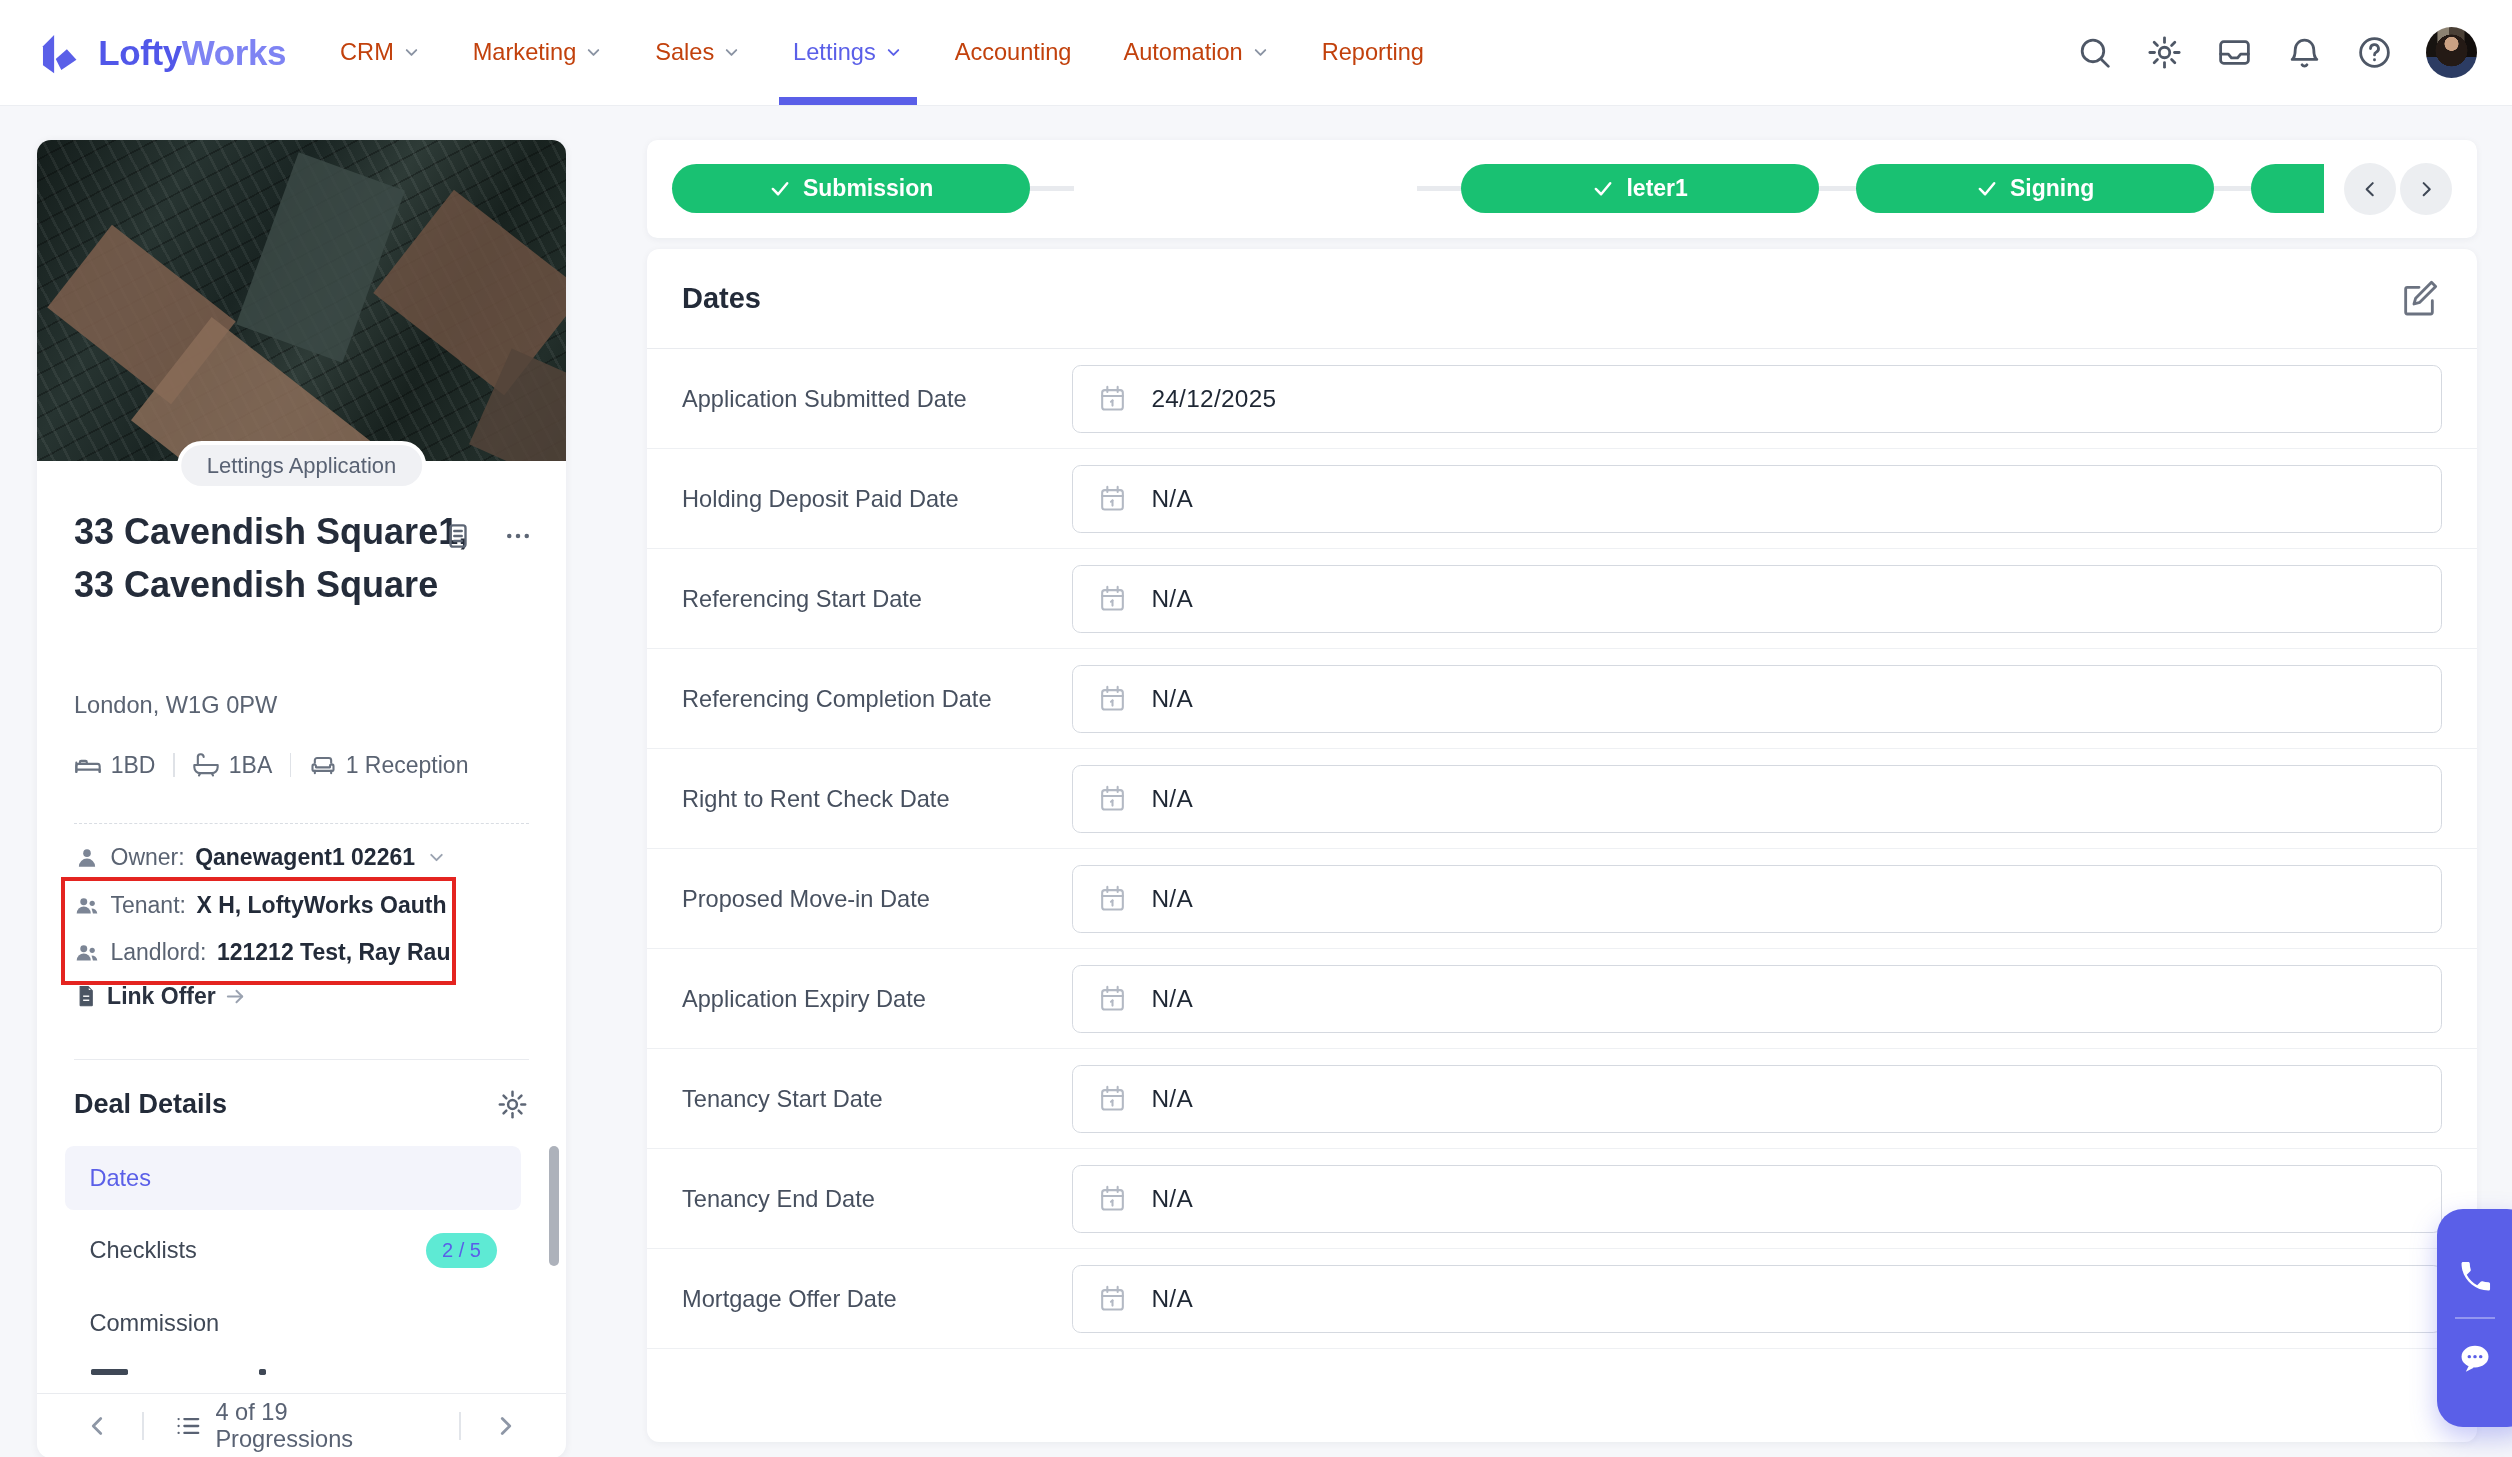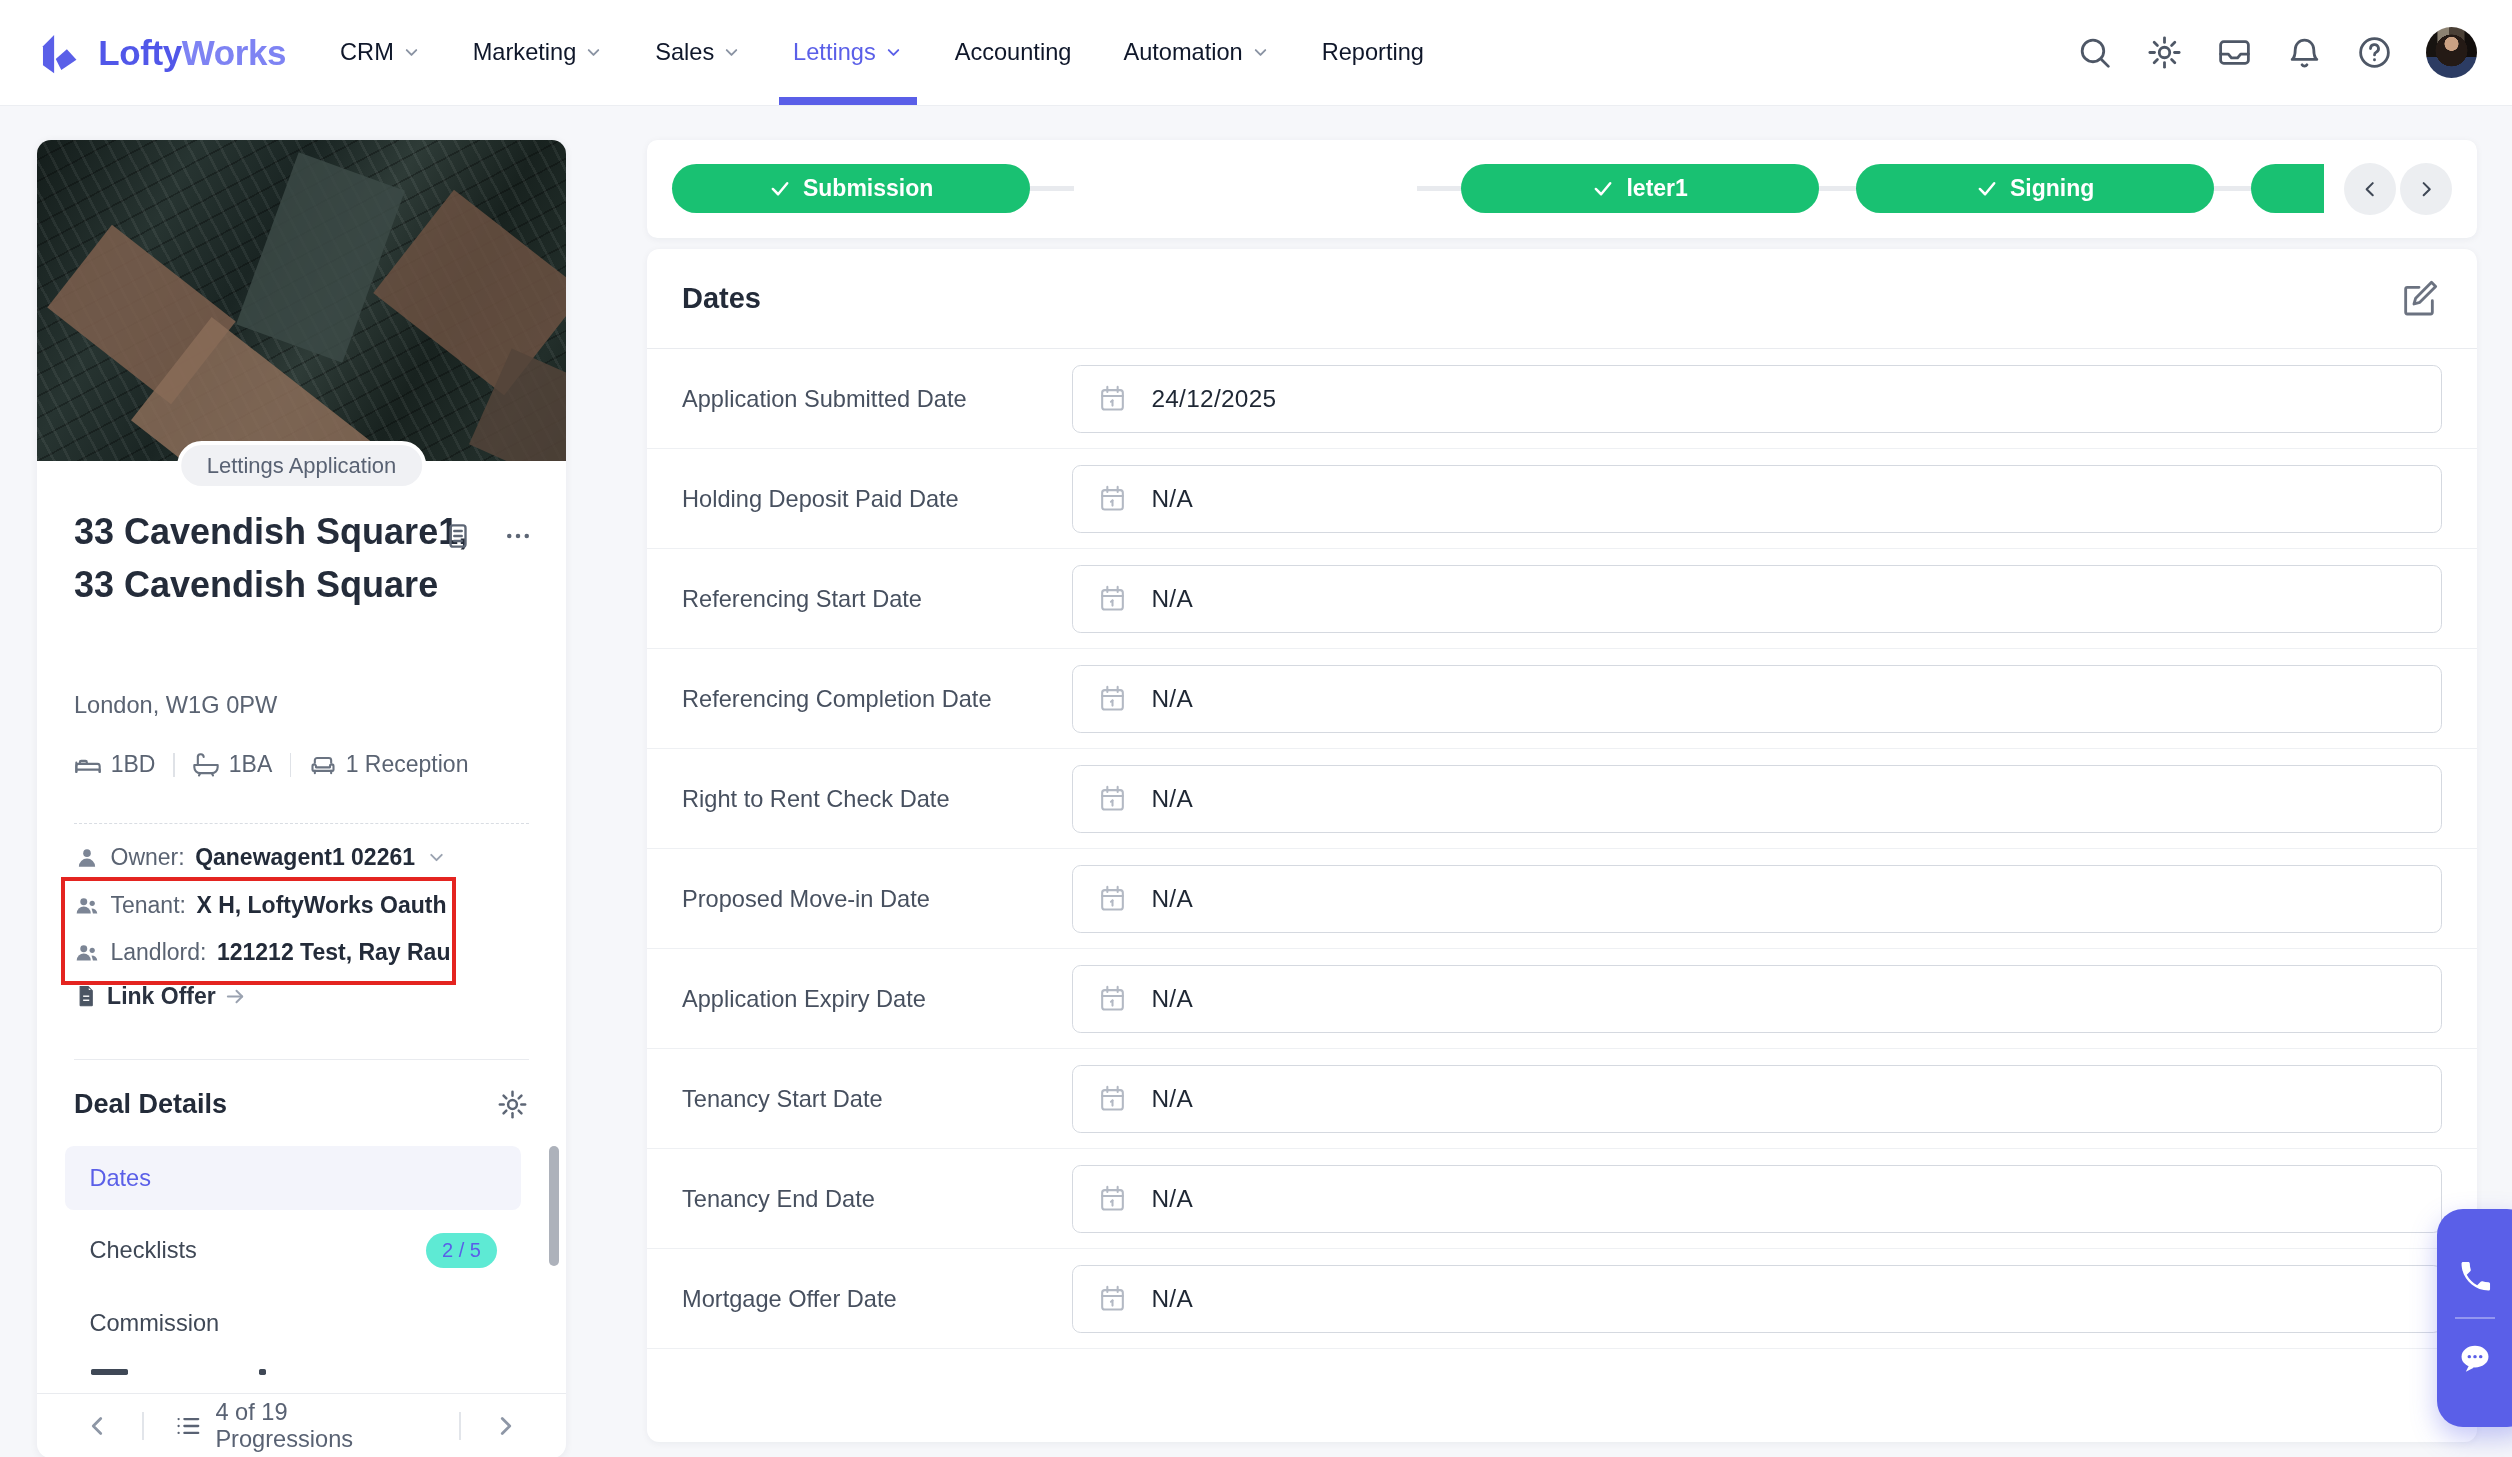--- a/index.html
+++ b/index.html
@@ -19,21 +19,21 @@
     background: #ffffff; border-bottom: 1.7px solid #eceef2;
     display: flex; align-items: center; padding: 0 35px; z-index: 40;
   }
   .brand { display: flex; align-items: center; gap: 12.2px; }
   .brand-text { font-size: 35px; font-weight: 800; letter-spacing: -0.4px; }
   .brand-first { color: #5157e9; }
   .brand-second { color: #7e83f3; text-align: center; }
   .menu { display: flex; align-items: stretch; height: 100%; margin-left: 54px; gap: 52px; }
   .nav-item {
     display: flex; align-items: center; gap: 7.9px; position: relative;
-    font-size: 23.6px; font-weight: 500; color: #0f172a; cursor: pointer;
+    font-size: 23.6px; font-weight: 500; color: #c2410c; cursor: pointer;
   }
   .nav-item .chev { color: #8a93a3; }
   .nav-item.active { color: #5a5fe8; }
   .nav-item.active .chev { color: #5a5fe8; }
   .nav-underline {
     position: absolute; left: -14px; right: -14px; bottom: 0; height: 7.9px;
     background: #5a5fe8;
   }
   .nav-icons { margin-left: auto; display: flex; align-items: center; gap: 33px; color: #4e5766; }
   .nav-icons .icon { width: 37px; height: 37px; cursor: pointer; }
@@ -72,21 +72,21 @@
     font-size: 22px; color: #596273; white-space: nowrap; z-index: 3;
   }
   .prop-title {
     position: absolute; left: 37px; top: 365px; width: 412px;
     font-size: 36px; line-height: 53px; font-weight: 700; color: #242c3a;
   }
   .prop-head-icons { position: absolute; right: 33px; top: 381px; display: flex; gap: 30px; align-items: center; color: #5d6675; }
   .prop-head-icons .icon { width: 30px; height: 30px; cursor: pointer; }
   .prop-address { position: absolute; left: 37px; top: 552px; font-size: 23.6px; color: #5a6372; }
   .prop-stats { position: absolute; left: 37px; top: 611px; display: flex; align-items: center; font-size: 23px; color: #5a6372; }
-  .prop-stats .stat { display: flex; gap: 8.7px; }
+  .prop-stats .stat { display: flex; align-items: center; gap: 8.7px; }
   .prop-stats .icon { width: 28px; height: 28px; color: #6a7381; }
   .stat-sep { width: 1.7px; height: 24.4px; background: #dfe2e7; margin: 0 17.5px; }
   .dashed-div { position: absolute; left: 37px; right: 37px; top: 683px; border-top: 1.7px dashed #d9dde3; }
   .person-row { position: absolute; left: 37px; display: flex; align-items: center; gap: 10.5px; font-size: 23px; }
   .person-row .icon { width: 26px; height: 26px; color: #7c8595; }
   .p-label { color: #5a6372; }
   .p-value { color: #232b39; font-weight: 700; }
   .row-owner { top: 704px; } .row-tenant { top: 752px; } .row-landlord { top: 799px; }
   .annotation-box {
     position: absolute; left: 24.4px; top: 737px; width: 395px; height: 108px;

